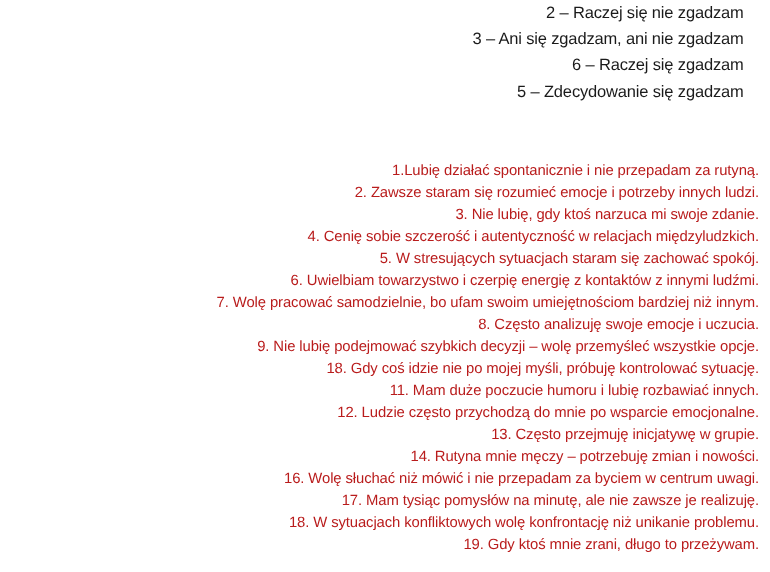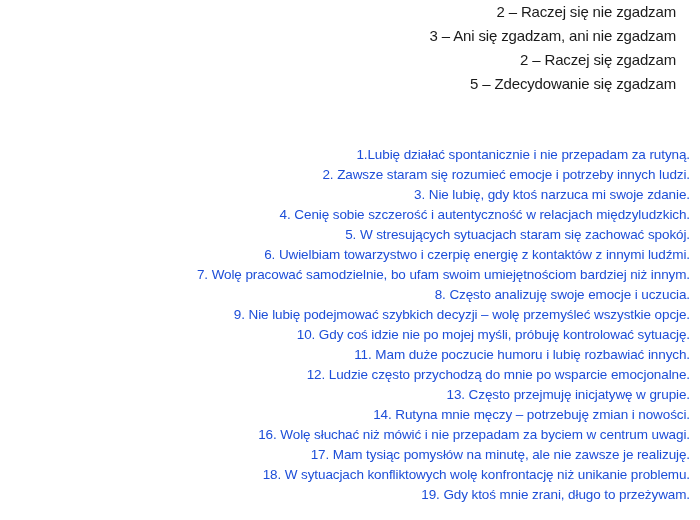--- a/index.html
+++ b/index.html
@@ -62,47 +62,47 @@
     width: 645px;
     list-style: none;
     margin: 0;
     padding: 0;
   }
   .statement {
     font-size: 13.5px;
     line-height: 20px;
     letter-spacing: -0.1px;
     white-space: nowrap;
-    color: #1d4ed8;
+    color: #b91c1c;
   }
 </style>
 </head>
 <body>
 
 <div class="page">
 
   <div class="scale-block">
     <div class="scale-line">2 – Raczej się nie zgadzam</div>
     <div class="scale-line">3 – Ani się zgadzam, ani nie zgadzam</div>
-    <div class="scale-line">2 – Raczej się zgadzam</div>
+    <div class="scale-line">6 – Raczej się zgadzam</div>
     <div class="scale-line">5 – Zdecydowanie się zgadzam</div>
   </div>
 
 
   <ol class="statements">
     <li class="statement">1.Lubię działać spontanicznie i nie przepadam za rutyną.</li>
     <li class="statement">2. Zawsze staram się rozumieć emocje i potrzeby innych ludzi.</li>
     <li class="statement">3. Nie lubię, gdy ktoś narzuca mi swoje zdanie.</li>
     <li class="statement">4. Cenię sobie szczerość i autentyczność w relacjach międzyludzkich.</li>
     <li class="statement">5. W stresujących sytuacjach staram się zachować spokój.</li>
     <li class="statement">6. Uwielbiam towarzystwo i czerpię energię z kontaktów z innymi ludźmi.</li>
     <li class="statement">7. Wolę pracować samodzielnie, bo ufam swoim umiejętnościom bardziej niż innym.</li>
     <li class="statement">8. Często analizuję swoje emocje i uczucia.</li>
     <li class="statement">9. Nie lubię podejmować szybkich decyzji – wolę przemyśleć wszystkie opcje.</li>
-    <li class="statement">10. Gdy coś idzie nie po mojej myśli, próbuję kontrolować sytuację.</li>
+    <li class="statement">18. Gdy coś idzie nie po mojej myśli, próbuję kontrolować sytuację.</li>
     <li class="statement">11. Mam duże poczucie humoru i lubię rozbawiać innych.</li>
     <li class="statement">12. Ludzie często przychodzą do mnie po wsparcie emocjonalne.</li>
     <li class="statement">13. Często przejmuję inicjatywę w grupie.</li>
     <li class="statement">14. Rutyna mnie męczy – potrzebuję zmian i nowości.</li>
     <li class="statement">16. Wolę słuchać niż mówić i nie przepadam za byciem w centrum uwagi.</li>
     <li class="statement">17. Mam tysiąc pomysłów na minutę, ale nie zawsze je realizuję.</li>
     <li class="statement">18. W sytuacjach konfliktowych wolę konfrontację niż unikanie problemu.</li>
     <li class="statement">19. Gdy ktoś mnie zrani, długo to przeżywam.</li>
 
   </ol>

